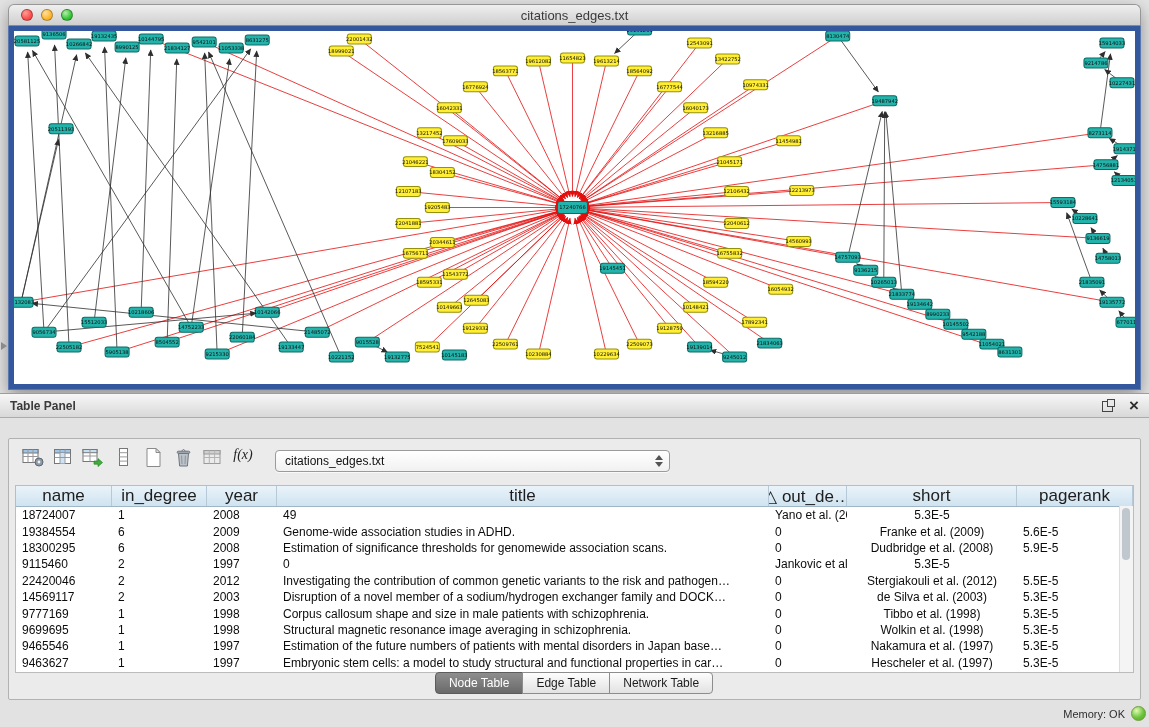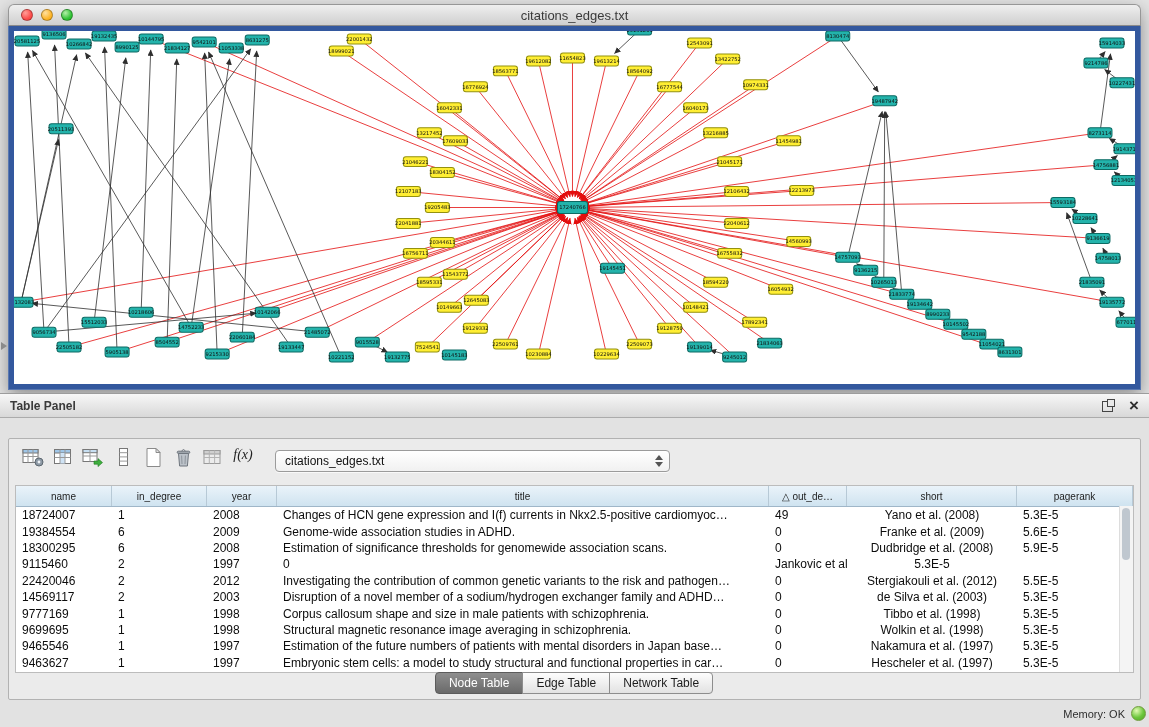--- a/index.html
+++ b/index.html
@@ -48,21 +48,21 @@
          padding:0 6px 0 9px;box-sizing:border-box;box-shadow:0 1px 0 rgba(255,255,255,.7);}
   .combo-value{flex:1;font-size:12px;color:#111;}
   .combo-arrows{display:flex;flex-direction:column;gap:2px;align-items:center;}
   .combo-arrows .up{width:0;height:0;border-left:4px solid transparent;border-right:4px solid transparent;border-bottom:5px solid #555;}
   .combo-arrows .down{width:0;height:0;border-left:4px solid transparent;border-right:4px solid transparent;border-top:5px solid #555;}
 
   .table-area{position:absolute;left:6px;right:6px;top:46px;height:186px;
               background:#fff;border:1px solid #bcbcbc;overflow:hidden;}
   .grid-cols{display:grid;grid-template-columns:96px 95px 70px 492px 78px 170px minmax(0,1fr);}
   .thead{height:20px;background:linear-gradient(#eaf3fa,#cfe3f0);border-bottom:1px solid #9fb6c8;}
-  .th{font-size:10px;color:#1d1d1d;display:flex;align-items:center;justify-content:center;
+  .th{font-size:17px;color:#1d1d1d;display:flex;align-items:center;justify-content:center;
       border-right:1px solid #b7c9d6;overflow:hidden;white-space:nowrap;}
   .tbody .tr{height:16.4px;align-items:center;}
   .td{font-size:12px;color:#0c0c0c;padding-left:6px;white-space:nowrap;overflow:hidden;}
   .tbody .tr .td:nth-child(6){text-align:center;padding-left:0;}
   .vscroll{position:absolute;right:0;top:20px;bottom:0;width:13px;background:#f4f4f4;border-left:1px solid #ddd;}
   .vthumb{position:absolute;top:2px;left:2px;width:8px;height:52px;background:#bfc7cf;border-radius:4px;}
 
   .tabbar{position:absolute;left:0;right:0;bottom:5px;display:flex;justify-content:center;}
   .tab{height:22px;padding:0 13px;font-size:12px;color:#1c1c1c;
        border:1px solid #8d8d8d;background:linear-gradient(#fdfdfd,#e2e2e2);
@@ -749,21 +749,20 @@
             <div class="th">title</div>
             <div class="th">△ out_de…</div>
             <div class="th">short</div>
             <div class="th">pagerank</div>
           </div>
         <div class="tbody">
             <div class="tr grid-cols">
               <div class="td">18724007</div>
               <div class="td">1</div>
               <div class="td">2008</div>
-              <div class="td">Changes of HCN gene expression and I(f) currents in Nkx2.5-positive cardiomyoc…</div>
               <div class="td">49</div>
               <div class="td">Yano et al. (2008)</div>
               <div class="td">5.3E-5</div>
             </div>
             <div class="tr grid-cols">
               <div class="td">19384554</div>
               <div class="td">6</div>
               <div class="td">2009</div>
               <div class="td">Genome-wide association studies in ADHD.</div>
               <div class="td">0</div>
@@ -793,21 +792,21 @@
               <div class="td">2012</div>
               <div class="td">Investigating the contribution of common genetic variants to the risk and pathogen…</div>
               <div class="td">0</div>
               <div class="td">Stergiakouli et al. (2012)</div>
               <div class="td">5.5E-5</div>
             </div>
             <div class="tr grid-cols">
               <div class="td">14569117</div>
               <div class="td">2</div>
               <div class="td">2003</div>
-              <div class="td">Disruption of a novel member of a sodium/hydrogen exchanger family and ADHD…</div>
+              <div class="td">Disruption of a novel member of a sodium/hydrogen exchanger family and DOCK…</div>
               <div class="td">0</div>
               <div class="td">de Silva et al. (2003)</div>
               <div class="td">5.3E-5</div>
             </div>
             <div class="tr grid-cols">
               <div class="td">9777169</div>
               <div class="td">1</div>
               <div class="td">1998</div>
               <div class="td">Corpus callosum shape and size in male patients with schizophrenia.</div>
               <div class="td">0</div>

